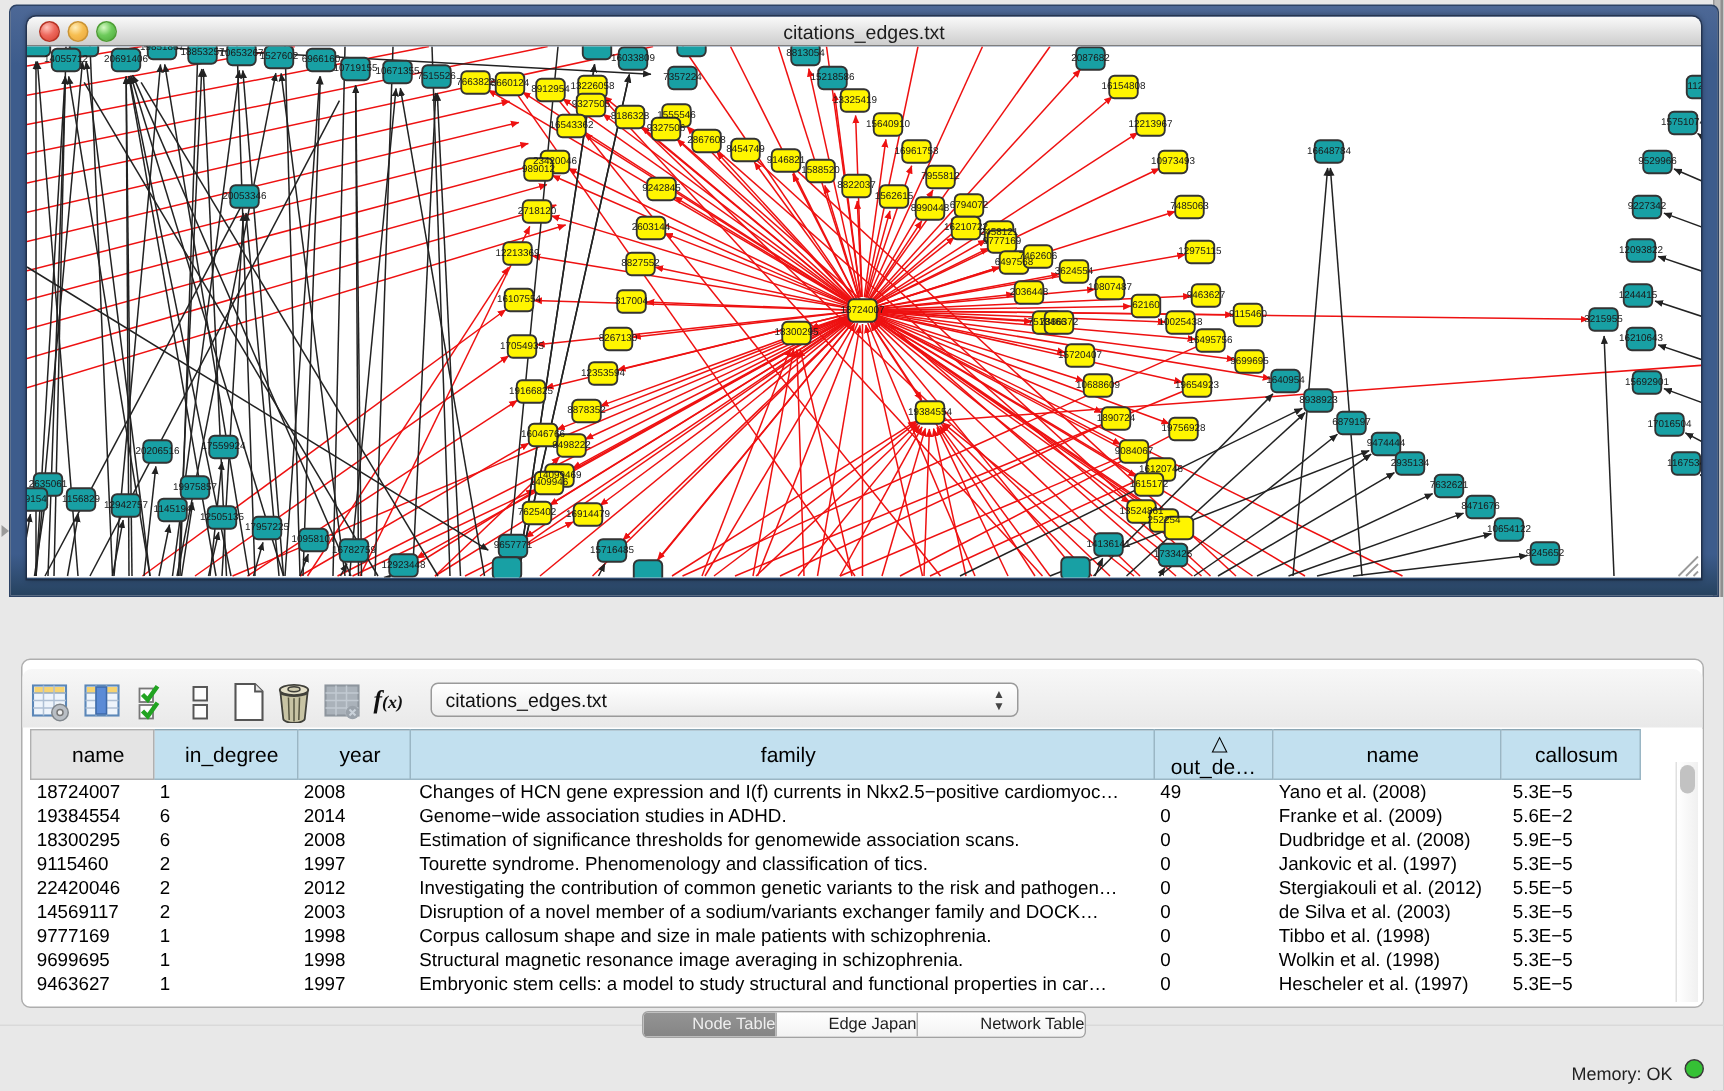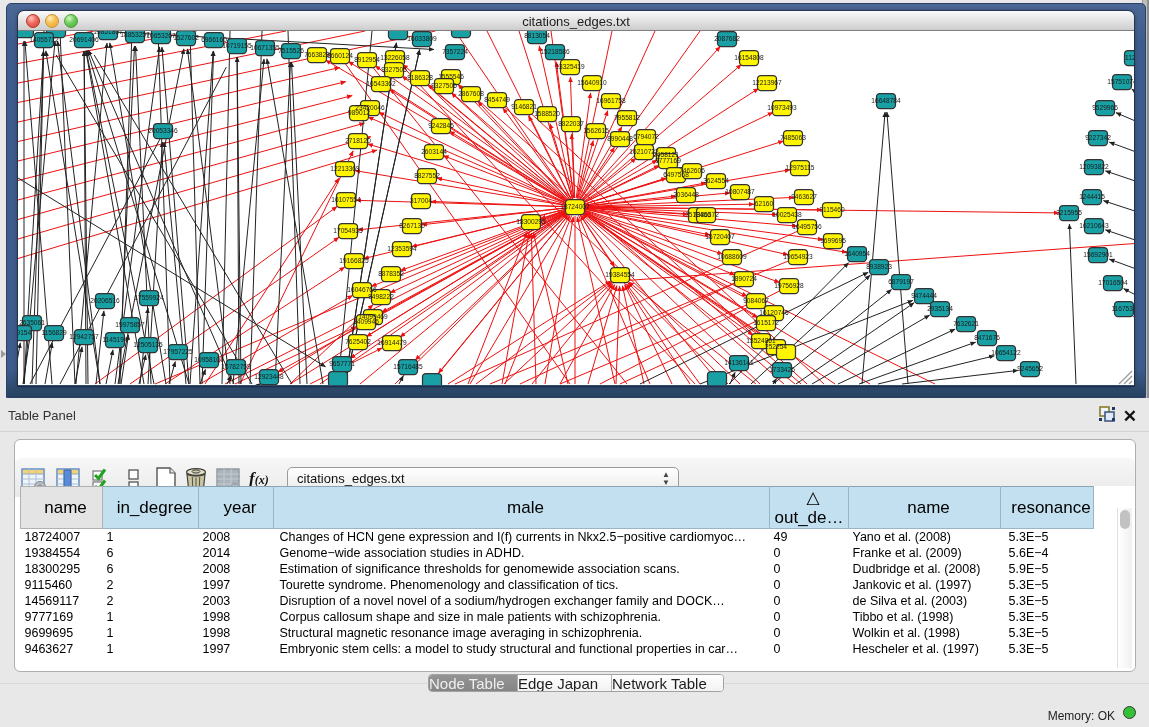--- a/index.html
+++ b/index.html
@@ -21,40 +21,40 @@
 #tly{left:27px;background:radial-gradient(circle at 35% 28%,#ffeebb,#f6be51 45%,#e9a43b);border:1px solid #ca9333}
 #tlg{left:46px;background:radial-gradient(circle at 35% 28%,#d6f9c4,#6ecb5c 45%,#4aa739);border:1px solid #4e9e35}
 #canvas{position:absolute;left:0;top:20px;width:1116px;height:354px;background:#fff}
 #tpanel{position:absolute;left:0;top:398px;width:1149px;height:329px;background:#e8e8e8}
 #tphead{position:absolute;left:0;top:0;width:1149px;height:34px;background:#e8e8e8;border-bottom:1px solid #d2d2d2}
 #tphead .t{position:absolute;left:8px;top:10px;font-size:13px;color:#333}
 #tpx{position:absolute;right:12px;top:8px;font-size:17px;font-weight:bold;color:#111}
 #container{position:absolute;left:14px;top:41px;width:1122px;height:233px;
  background:#fff;border:1px solid #aeaeae;border-radius:6px;
  }
-#toolbar{position:absolute;left:0;top:18px;width:1120px;height:39px;
+#toolbar{position:absolute;left:0;top:6px;width:1120px;height:39px;
  background:linear-gradient(#f7f7f7,#e9e9e9);border-radius:6px 6px 0 0}
 #combo{position:absolute;left:272px;top:9px;width:392px;height:23px;background:linear-gradient(#ffffff,#ededed);
  border:1px solid #9a9a9a;border-radius:5px;font-size:13px;color:#111;
  line-height:21px;padding-left:9px}
 #combo .a1,#combo .a2{position:absolute;right:8px;font-size:8px;color:#444;line-height:8px}
 #combo .a1{top:3px}#combo .a2{top:11px}
 table{border-collapse:collapse;table-layout:fixed;font-size:12.5px;color:#000}
 #tblwrap{position:absolute;left:5px;top:46px;width:1115px;height:182px;overflow:hidden;background:#fff}
 th{text-indent:8px;background:#c2e0ef;border:1px solid #9ab6c4;border-top:1px solid #8aa6b4;
- font-weight:normal;font-size:17px;height:20px;padding:0;text-align:center;color:#000}
+ font-weight:normal;font-size:14px;height:20px;padding:0;text-align:center;color:#000}
 th.sel{background:#e4e4e4;border-color:#b0b0b0}
 td{height:16px;padding:0 0 0 4px;white-space:nowrap;overflow:hidden;font-size:12.5px}
 #scroll{position:absolute;right:3px;top:68px;width:15px;height:160px;
  background:linear-gradient(90deg,#ffffff,#f0f0f0);border-left:1px solid #e0e0e0}
 #thumb{position:absolute;left:2px;top:2px;width:10px;height:19px;background:#c2c2c2;border-radius:5px}
 #tabline{position:absolute;left:0;top:285px;width:1149px;height:1px;background:#d9d9d9}
 #tabs{position:absolute;left:428px;top:276px;height:18px;display:flex;
  border:1px solid #a2a2a2;border-radius:4px;overflow:hidden;background:#fff}
-#tabs div{font-size:15px;line-height:17px;text-align:left;color:#1c1c1c;background:linear-gradient(#ffffff,#f2f2f2)}
+#tabs div{font-size:11px;line-height:17px;text-align:right;color:#1c1c1c;background:linear-gradient(#ffffff,#f2f2f2)}
 #tabs div.sel{background:linear-gradient(#949494,#858585);color:#efefef}
 #tabs div+div{border-left:1px solid #b2b2b2}
 #tabs .w1{width:88px}#tabs .w2{width:94px}#tabs .w3{width:112px}
 #status{position:absolute;right:34px;top:311px;font-size:12px;color:#222}
 #memdot{position:absolute;right:13px;top:308px;width:13px;height:13px;border-radius:50%;
  background:#35c135;border:1.5px solid #3a3a3a}
 #larrow{position:absolute;left:1px;top:350px;width:0;height:0;
  border-top:4px solid transparent;border-bottom:4px solid transparent;border-left:5px solid #9a9a9a}
 #fico{position:absolute;right:33px;top:7px}
 td.c3{padding-left:6px}td.c6{padding-left:8px}
@@ -612,31 +612,20 @@
 <g stroke="#9a9a9a" stroke-width="1.2">
               <line x1="1119" y1="384" x2="1132" y2="371"></line>
               <line x1="1124" y1="384" x2="1132" y2="376"></line>
               <line x1="1129" y1="384" x2="1132" y2="381"></line>
             </g>
 </svg></div>
  </div>
 </div>
 <div id="larrow"></div>
 <div id="tpanel">
- <div id="tphead">
-        <div class="t">Table Panel</div>
-  <svg id="fico" width="17" height="17">
-    <rect x="1" y="2" width="9" height="9" fill="#eef3fa" stroke="#8a7a28" stroke-width="1.6"></rect>
-    <rect x="6" y="7" width="9" height="9" fill="#dfeaf6" stroke="#41597e" stroke-width="1.6"></rect>
-    <rect x="13" y="2" width="3" height="3" fill="#1d3a66"></rect>
-    <rect x="0" y="13" width="3" height="3" fill="#1d3a66"></rect>
-    <rect x="13" y="13" width="3" height="3" fill="#1d3a66"></rect>
-  </svg>
-  <div id="tpx">✕</div>
- </div>
  <div id="container">
   <div id="toolbar">
    <svg style="position:absolute;left:6px;top:8px" width="26" height="28" viewBox="0 0 26 28">
             <rect x="1" y="3" width="22" height="20" fill="#eef4fb" stroke="#5b87b8" stroke-width="1.4"></rect>
             <rect x="2" y="4" width="20" height="4" fill="#f6d371"></rect>
             <line x1="1" y1="8" x2="23" y2="8" stroke="#8fa9c4"></line>
             <line x1="1" y1="13" x2="23" y2="13" stroke="#aebfd4"></line>
             <line x1="1" y1="18" x2="23" y2="18" stroke="#aebfd4"></line>
             <line x1="8" y1="3" x2="8" y2="23" stroke="#aebfd4"></line>
             <line x1="15" y1="3" x2="15" y2="23" stroke="#aebfd4"></line>
@@ -700,67 +689,76 @@
               <col style="width:79px">
               <col style="width:152px">
               <col style="width:93px">
               <col>
             </colgroup>
     <tbody>
               <tr>
                 <th class="sel">name</th>
                 <th>in_degree</th>
                 <th>year</th>
-                <th>male</th>
+                <th>family</th>
                 <th>△ out_de…</th>
                 <th>name</th>
-                <th>resonance</th>
+                <th>callosum</th>
                 <th style="background:#fff;border:none"></th>
               </tr>
 <tr>
                 <td class="c0">18724007</td>
                 <td class="c1">1</td>
                 <td class="c2">2008</td>
                 <td class="c3">Changes of HCN gene expression and I(f) currents in Nkx2.5−positive cardiomyoc…</td>
                 <td class="c4">49</td>
                 <td class="c5">Yano et al. (2008)</td>
                 <td class="c6">5.3E−5</td>
               </tr>
 <tr>
                 <td class="c0">19384554</td>
                 <td class="c1">6</td>
                 <td class="c2">2014</td>
                 <td class="c3">Genome−wide association studies in ADHD.</td>
                 <td class="c4">0</td>
                 <td class="c5">Franke et al. (2009)</td>
-                <td class="c6">5.6E−4</td>
+                <td class="c6">5.6E−2</td>
               </tr>
 <tr>
                 <td class="c0">18300295</td>
                 <td class="c1">6</td>
                 <td class="c2">2008</td>
                 <td class="c3">Estimation of significance thresholds for genomewide association scans.</td>
                 <td class="c4">0</td>
                 <td class="c5">Dudbridge et al. (2008)</td>
                 <td class="c6">5.9E−5</td>
               </tr>
 <tr>
                 <td class="c0">9115460</td>
                 <td class="c1">2</td>
                 <td class="c2">1997</td>
                 <td class="c3">Tourette syndrome. Phenomenology and classification of tics.</td>
                 <td class="c4">0</td>
                 <td class="c5">Jankovic et al. (1997)</td>
                 <td class="c6">5.3E−5</td>
               </tr>
 <tr>
+                <td class="c0">22420046</td>
+                <td class="c1">2</td>
+                <td class="c2">2012</td>
+                <td class="c3">Investigating the contribution of common genetic variants to the risk and pathogen…</td>
+                <td class="c4">0</td>
+                <td class="c5">Stergiakouli et al. (2012)</td>
+                <td class="c6">5.5E−5</td>
+              </tr>
+<tr>
                 <td class="c0">14569117</td>
                 <td class="c1">2</td>
                 <td class="c2">2003</td>
-                <td class="c3">Disruption of a novel novel of a sodium/hydrogen exchanger family and DOCK…</td>
+                <td class="c3">Disruption of a novel member of a sodium/variants exchanger family and DOCK…</td>
                 <td class="c4">0</td>
                 <td class="c5">de Silva et al. (2003)</td>
                 <td class="c6">5.3E−5</td>
               </tr>
 <tr>
                 <td class="c0">9777169</td>
                 <td class="c1">1</td>
                 <td class="c2">1998</td>
                 <td class="c3">Corpus callosum shape and size in male patients with schizophrenia.</td>
                 <td class="c4">0</td>

